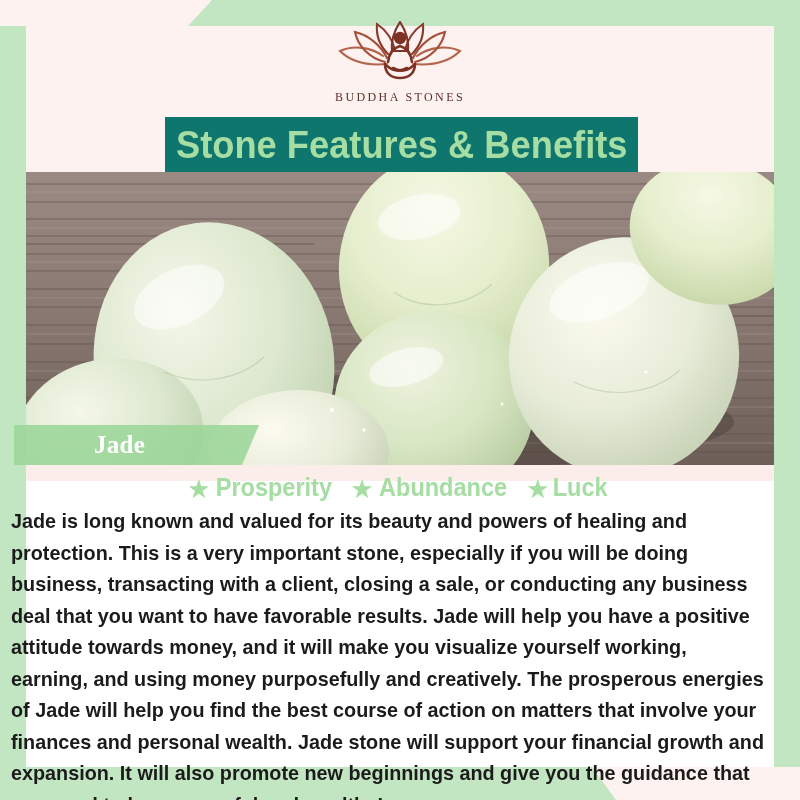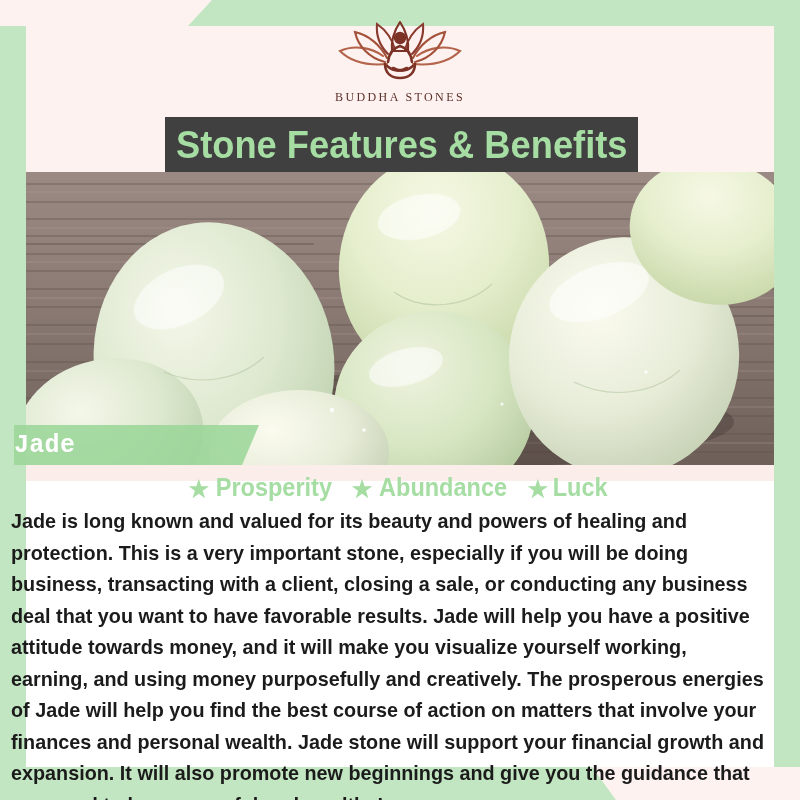--- a/index.html
+++ b/index.html
@@ -49,21 +49,21 @@
   .logo-mark{width:150px;height:70px;display:block;}
   .logo-text{
     margin-top:2px;
     font-family:"Liberation Serif", serif;
     font-size:12px;letter-spacing:2.4px;color:#5d2f2a;font-weight:400;
   }
 
   
   .title-banner{
     position:absolute;left:165px;top:117px;width:473px;height:55px;
-    background:#404040;
+    background:#0f766e;
     display:flex;align-items:center;justify-content:center;
     z-index:5;
   }
   .title-banner .title-text{
     font-family:"Liberation Sans Narrow","Liberation Sans",sans-serif;
     font-weight:700;
     font-size:39px;
     line-height:1;
     color:#a5dda3;
     transform:scaleX(0.93);
@@ -81,22 +81,23 @@
 
   
   .jade-bar{
     position:absolute;left:14px;top:425px;width:245px;height:40px;
     background:rgba(155,214,152,0.88);
     clip-path:polygon(0 0, 245px 0, 228px 40px, 0 40px);
     display:flex;align-items:center;
     z-index:3;
   }
   .jade-bar .jade-text{
+    margin-left:80px;
     color:#ffffff;font-weight:700;font-size:25px;
-    font-family:Liberation Mono, monospace;
+    font-family:Liberation Serif, serif;
     letter-spacing:0.3px;
   }
 
   
   .content{
     position:absolute;left:26px;top:465px;width:748px;height:302px;
     z-index:3;
   }
   .pink-strip{
     position:absolute;left:0;top:0;width:748px;height:16px;

